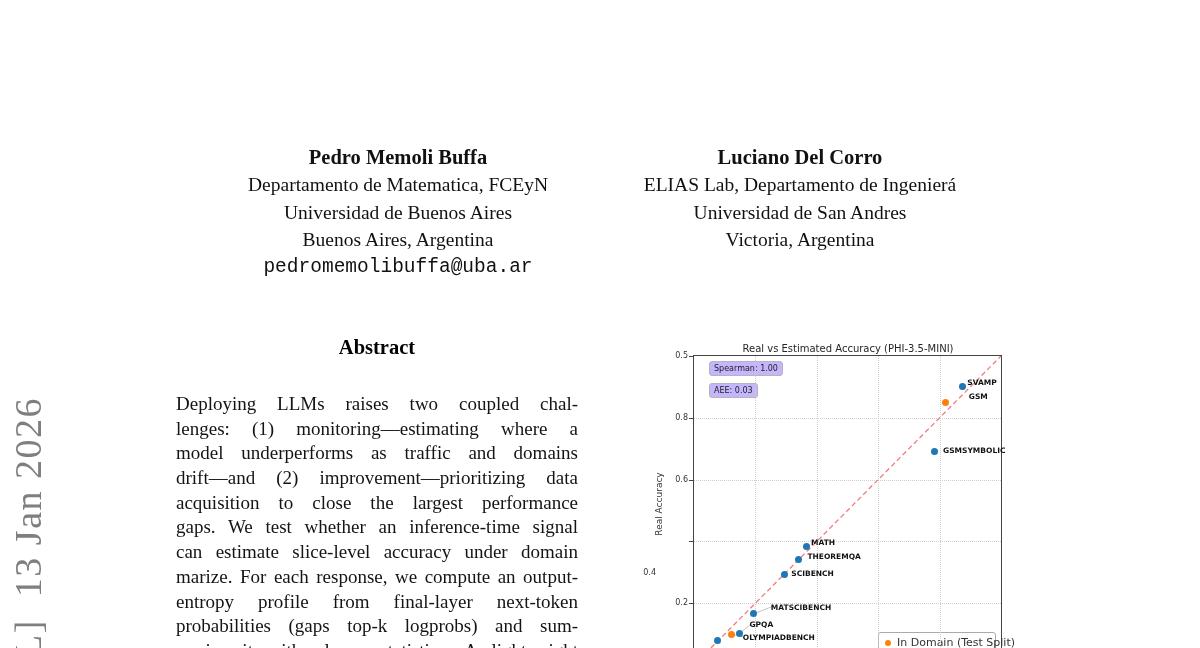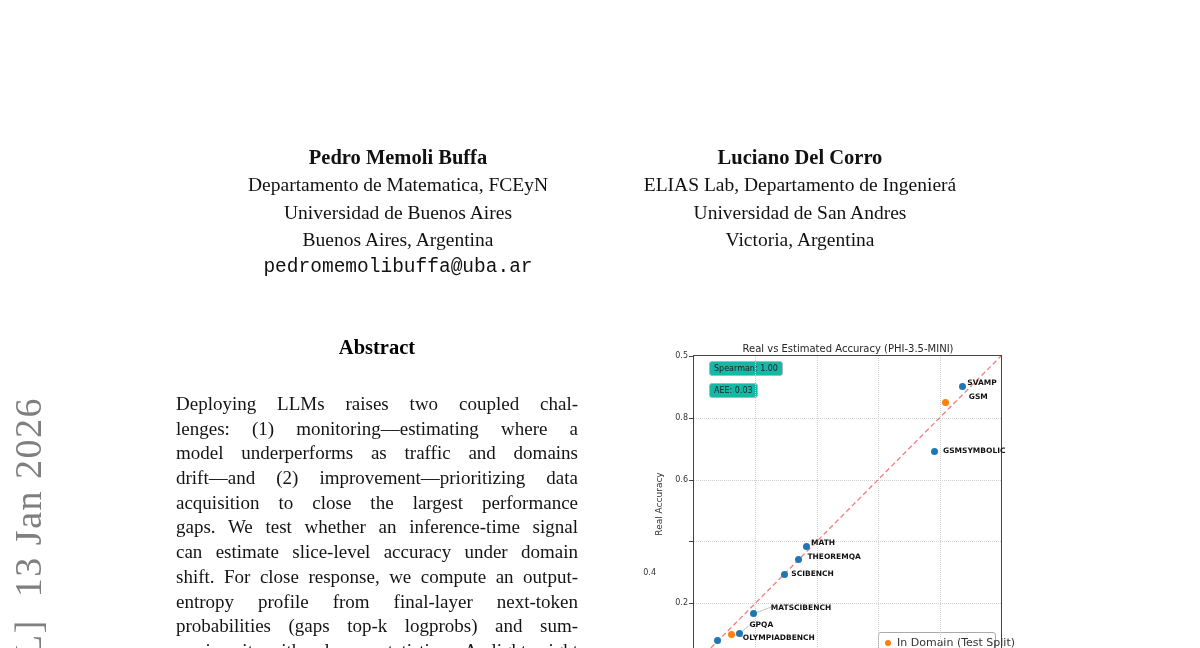--- a/index.html
+++ b/index.html
@@ -39,21 +39,21 @@
         border:1px solid #444;box-sizing:border-box;background:#fff;}
   .gridline-h{position:absolute;left:0;width:307px;height:0;border-top:1px dotted #cfcfcf;}
   .gridline-v{position:absolute;top:0;height:309px;width:0;border-left:1px dotted #cfcfcf;}
   .idline{position:absolute;left:0;top:0;}
   .pt{position:absolute;width:7px;height:7px;border-radius:50%;}
   .pt-label{position:absolute;font-family:"DejaVu Sans",sans-serif;font-size:7.5px;font-weight:bold;
             color:#111;white-space:nowrap;text-align:right;}
   .ytick-label{position:absolute;width:26px;text-align:right;font-family:"DejaVu Sans",sans-serif;
                font-size:8px;color:#333;}
   .ytick-mark{position:absolute;width:4px;height:1px;background:#444;}
-  .statbox{position:absolute;border:1px solid #b5b5b5;border-radius:3px;background:#14b8a6;
+  .statbox{position:absolute;border:1px solid #b5b5b5;border-radius:3px;background:#c4b5fd;
            font-family:"DejaVu Sans",sans-serif;font-size:8px;color:#222;padding:2px 4px;white-space:nowrap;}
   .statbox.sp{left:15px;top:5px;}
   .statbox.aee{left:15px;top:27px;}
   .legend{position:absolute;left:184px;top:276px;width:118px;border:1px solid #aaa;border-radius:3px;
           background:#fff;padding:4px 6px;box-sizing:border-box;}
   .legend-row{display:flex;align-items:center;height:11px;}
   .legend-dot{width:6px;height:6px;border-radius:50%;margin-right:6px;flex:0 0 auto;}
   .legend-text{font-family:"DejaVu Sans",sans-serif;font-size:11px;color:#333;white-space:nowrap;}
 </style>
 </head>
@@ -83,21 +83,21 @@
   <div class="abstract">
     <h2>Abstract</h2>
     <div class="abs-lines" id="abstract-lines">
         <div class="abs-line">Deploying LLMs raises two coupled chal-</div>
         <div class="abs-line">lenges: (1) monitoring—estimating where a</div>
         <div class="abs-line">model underperforms as traffic and domains</div>
         <div class="abs-line">drift—and (2) improvement—prioritizing data</div>
         <div class="abs-line">acquisition to close the largest performance</div>
         <div class="abs-line">gaps. We test whether an inference-time signal</div>
         <div class="abs-line">can estimate slice-level accuracy under domain</div>
-        <div class="abs-line">shift. For close response, we compute an output-</div>
+        <div class="abs-line">marize. For each response, we compute an output-</div>
         <div class="abs-line">entropy profile from final-layer next-token</div>
         <div class="abs-line">probabilities (gaps top-k logprobs) and sum-</div>
         <div class="abs-line">marize it with eleven statistics. A lightweight</div>
       </div>
   </div>
 
   <div class="chart-title">Real vs Estimated Accuracy (PHI-3.5-MINI)</div>
   <div class="ylabel">Real Accuracy</div>
 
   <div class="plot" id="plot">

